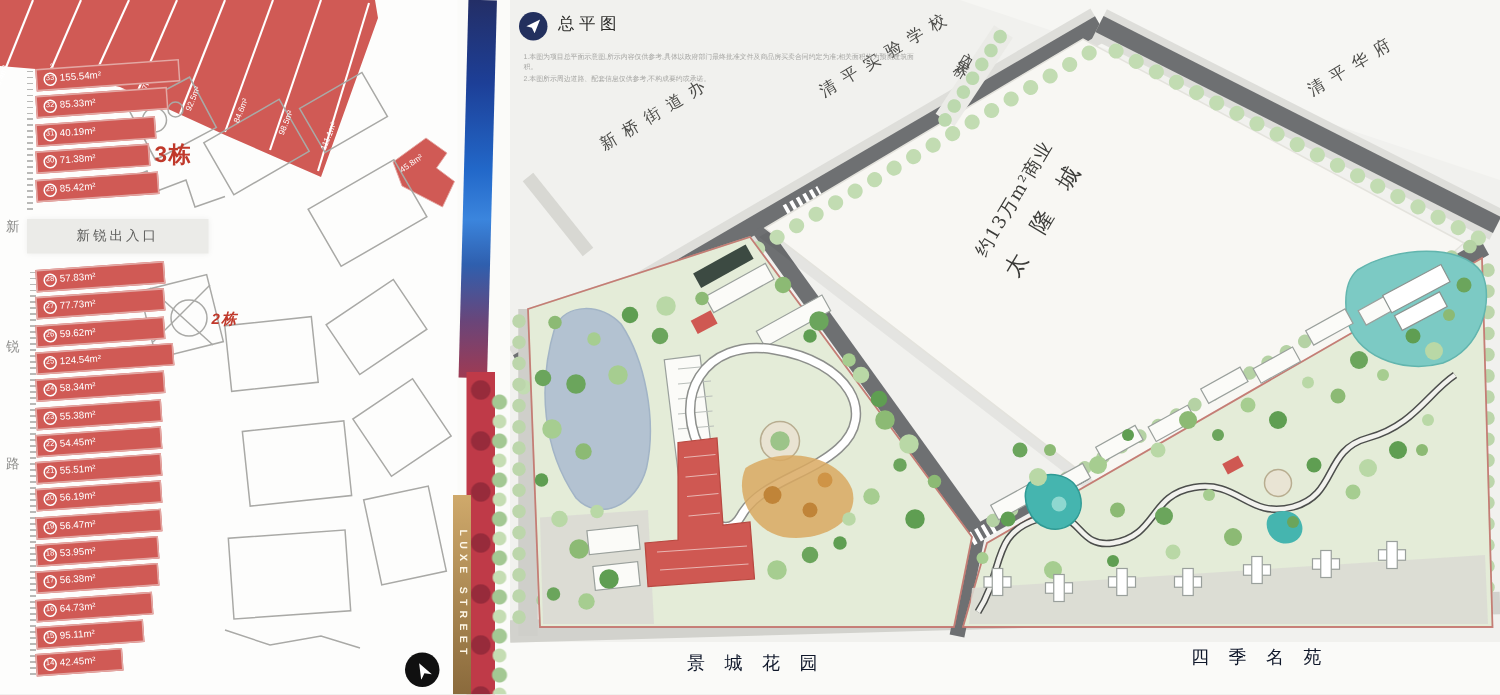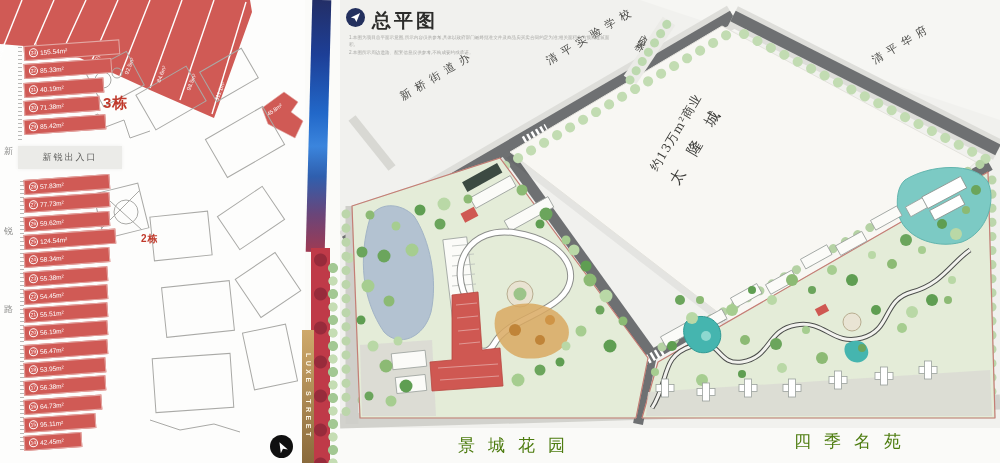--- a/index.html
+++ b/index.html
@@ -11,21 +11,21 @@
   .unit-row{position:absolute;background:#d05a55;color:#fff;display:flex;align-items:center;
             gap:2px;padding-left:4px;box-sizing:border-box;border:0.5px solid #e3a8a4;
             font-size:6.5px;transform:rotate(-4deg);transform-origin:left center;}
   .circ{display:inline-block;width:7px;height:7px;border:0.7px solid #fff;border-radius:50%;
         font-size:5px;line-height:7px;text-align:center;flex:0 0 auto;}
   .diag-label{position:absolute;color:#fff;font-size:5.5px;writing-mode:vertical-rl;
               transform:rotate(202deg);transform-origin:center;height:58px;text-align:center;
               display:flex;align-items:center;gap:1px;}
   .ticks{position:absolute;width:4px;background:repeating-linear-gradient(0deg,#b9b9b7 0 1px,transparent 1px 4px);}
   .bldg-label{position:absolute;color:#c0392b;font-weight:bold;letter-spacing:1px;}
-  .entr-band{position:absolute;left:18px;top:146px;width:104px;height:23px;background:#ebebe8;
+  .entr-band{position:absolute;left:18px;top:146px;width:121px;height:23px;background:#ebebe8;
              color:#5d5d5b;font-size:9px;display:flex;align-items:center;justify-content:center;
              letter-spacing:2px;box-shadow:0 0 4px rgba(0,0,0,.06);}
   .street-char{position:absolute;left:4px;color:#8d8d8b;font-size:9px;}
   
   #strip-blue{left:309px;top:0;width:19px;height:252px;
     background:linear-gradient(178deg,#232e66 0%,#1d3f97 22%,#2268c9 45%,#3b85dd 58%,#2f5fae 70%,#6a4579 85%,#a03a52 100%);
     transform:rotate(1.5deg);}
   #strip-red{left:311px;top:248px;width:19px;height:215px;background:#bf3a48;
     background-image:radial-gradient(circle at 50% 12px,#972b3b 6px,rgba(151,43,59,0) 7px);
     background-size:19px 34px;}
@@ -33,26 +33,26 @@
     background-image:radial-gradient(circle at 50% 6px,#a3c893 4.6px,rgba(0,0,0,0) 5.4px),
                      radial-gradient(circle at 50% 19px,#c5ddb3 4.2px,rgba(0,0,0,0) 5px);
     background-size:12px 26px;}
   #luxe-bar{left:302px;top:330px;width:12px;height:133px;
     background:linear-gradient(180deg,#cfa96b,#8a6a3c);display:flex;align-items:center;justify-content:center;}
   #luxe-bar span{writing-mode:vertical-rl;color:#fdf6e6;font-size:7px;letter-spacing:3.5px;font-weight:bold;}
   
   #maparea{left:340px;top:0;width:660px;height:463px;background:#f1f1ee;}
   .map-label{position:absolute;color:#4a4a47;font-family:"DejaVu Serif",serif;pointer-events:none;}
   .rot-road{transform:rotate(-31deg);letter-spacing:6px;font-size:11px;}
-  .south-label{font-size:17px;letter-spacing:13px;color:#4d7c0f;}
+  .south-label{font-size:12px;letter-spacing:13px;color:#0f172a;}
   
   #hdr-icon{left:346px;top:8px;width:19px;height:19px;border-radius:50%;background:#23305e;
             display:flex;align-items:center;justify-content:center;}
   #hdr-icon svg{display:block;}
-  #hdr-title{left:372px;top:8px;font-size:19px;font-weight:bold;color:#2c2c2a;letter-spacing:3px;}
+  #hdr-title{left:372px;top:8px;font-size:11px;font-weight:normal;color:#2c2c2a;letter-spacing:3px;}
   .disc{left:349px;width:262px;font-size:4.6px;color:#a6a6a3;line-height:1.6;}
   
   #back-btn{left:270px;top:435px;width:23px;height:23px;border-radius:50%;background:#101010;
             display:flex;align-items:center;justify-content:center;cursor:pointer;}
   #back-btn svg{display:block;}
 </style>
 </head>
 <body>
 
 <div class="stage">
@@ -199,21 +199,21 @@
           <span class="circ">15</span>
           <span>95.11m²</span>
         </div>
         <div class="unit-row" style="left: 24px; top: 436.2px; width: 58px; height: 15px;">
           <span class="circ">14</span>
           <span>42.45m²</span>
         </div>
       </div>
 
     <div class="bldg-label" style="left:103px;top:94px;font-size:15px;">3栋</div>
-    <div class="bldg-label" style="left:141px;top:232px;font-size:10px;">2栋</div>
+    <div class="bldg-label" style="left:141px;top:206px;font-size:10px;font-style:italic;">2栋</div>
 
     <div class="entr-band">新锐出入口</div>
 
     <div class="street-char" style="top:145px;">新</div>
     <div class="street-char" style="top:225px;">锐</div>
     <div class="street-char" style="top:303px;">路</div>
   </div>
 
   <div id="strip-blue" class="abs"></div>
   <div id="strip-red" class="abs"></div>

